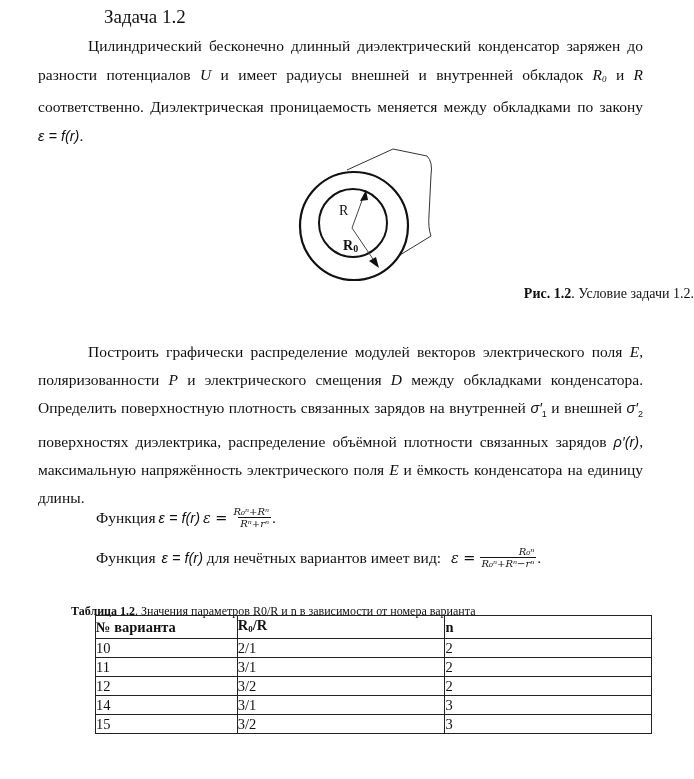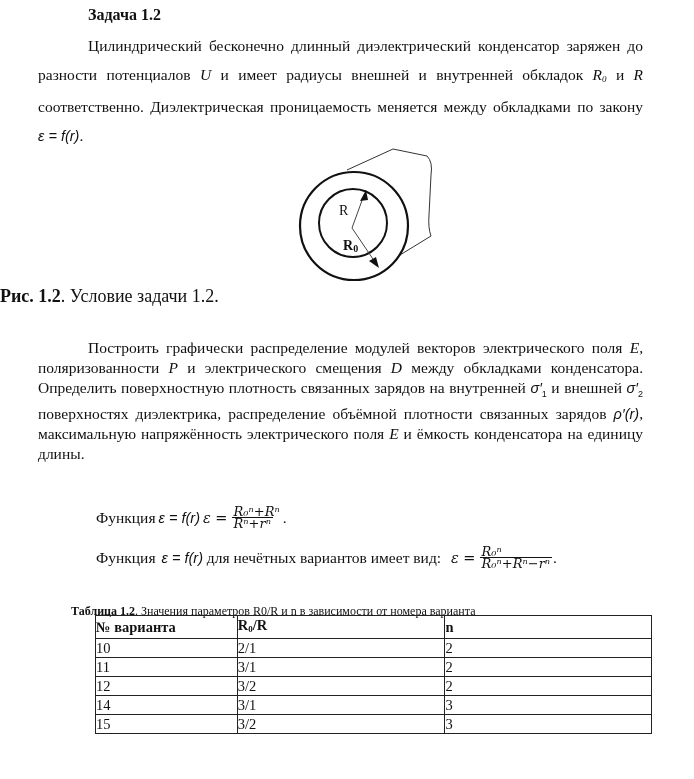--- a/index.html
+++ b/index.html
@@ -3,47 +3,47 @@
 <meta charset="utf-8">
 <style>
   html, body { margin: 0; padding: 0; background: #ffffff; }
   body {
     width: 694px; height: 779px; position: relative; overflow: hidden;
     font-family: "Liberation Serif", "DejaVu Serif", serif;
     color: #111111;
   }
   .abs { position: absolute; }
   .title {
-    left: 88px; top: 6px; font-size: 16px; font-weight: bold;
+    left: 104px; top: 6px; font-size: 19px; font-weight: normal;
   }
   .para {
     left: 38px; width: 605px; font-size: 15.5px; line-height: 28.5px;
     text-align: justify; text-align-last: left;
   }
   .para .indent { display: inline-block; width: 50px; }
   .p1 { top: 32px; }
-  .p2 { top: 338px; line-height: 20px; }
+  .p2 { top: 338px; line-height: 28px; }
   .m { font-style: italic; font-family: Liberation Sans, sans-serif; font-size: 14.5px; }
   .mi { font-style: italic; }
   .nowrap { white-space: nowrap; }
   .caption {
-    left: 0; width: 694px; top: 286px; text-align: left; font-size: 18px;
+    left: 0; width: 694px; top: 286px; text-align: right; font-size: 14px;
   }
   .caption b { font-weight: bold; }
   .func {
     left: 96px; font-size: 15.5px; white-space: nowrap;
     display: flex; align-items: center;
   }
   .f1 { top: 506px; }
   .f2 { top: 546px; }
   .frac {
-    display: inline-flex; flex-direction: column; align-items: flex-start;
+    display: inline-flex; flex-direction: column; align-items: flex-end;
     vertical-align: middle; margin: 0 1px 0 4px;
     font-family: "DejaVu Serif", "Liberation Serif", serif; font-style: italic;
-    font-size: 13px; line-height: 11px;
+    font-size: 10px; line-height: 11px;
   }
   .frac .num { padding: 0 2px; }
   .frac .den { border-top: 1px solid #111; padding: 0 2px; }
   .eq { font-family: "DejaVu Serif", "Liberation Serif", serif; font-size: 14.5px; }
   .tcap { left: 71px; top: 588px; font-size: 12px; white-space: nowrap; margin-top: 16px; }
   .tcap b { font-weight: bold; }
   table.params {
     position: absolute; left: 95px; top: 615px; width: 557px;
     border-collapse: collapse; font-size: 14.5px;
   }

